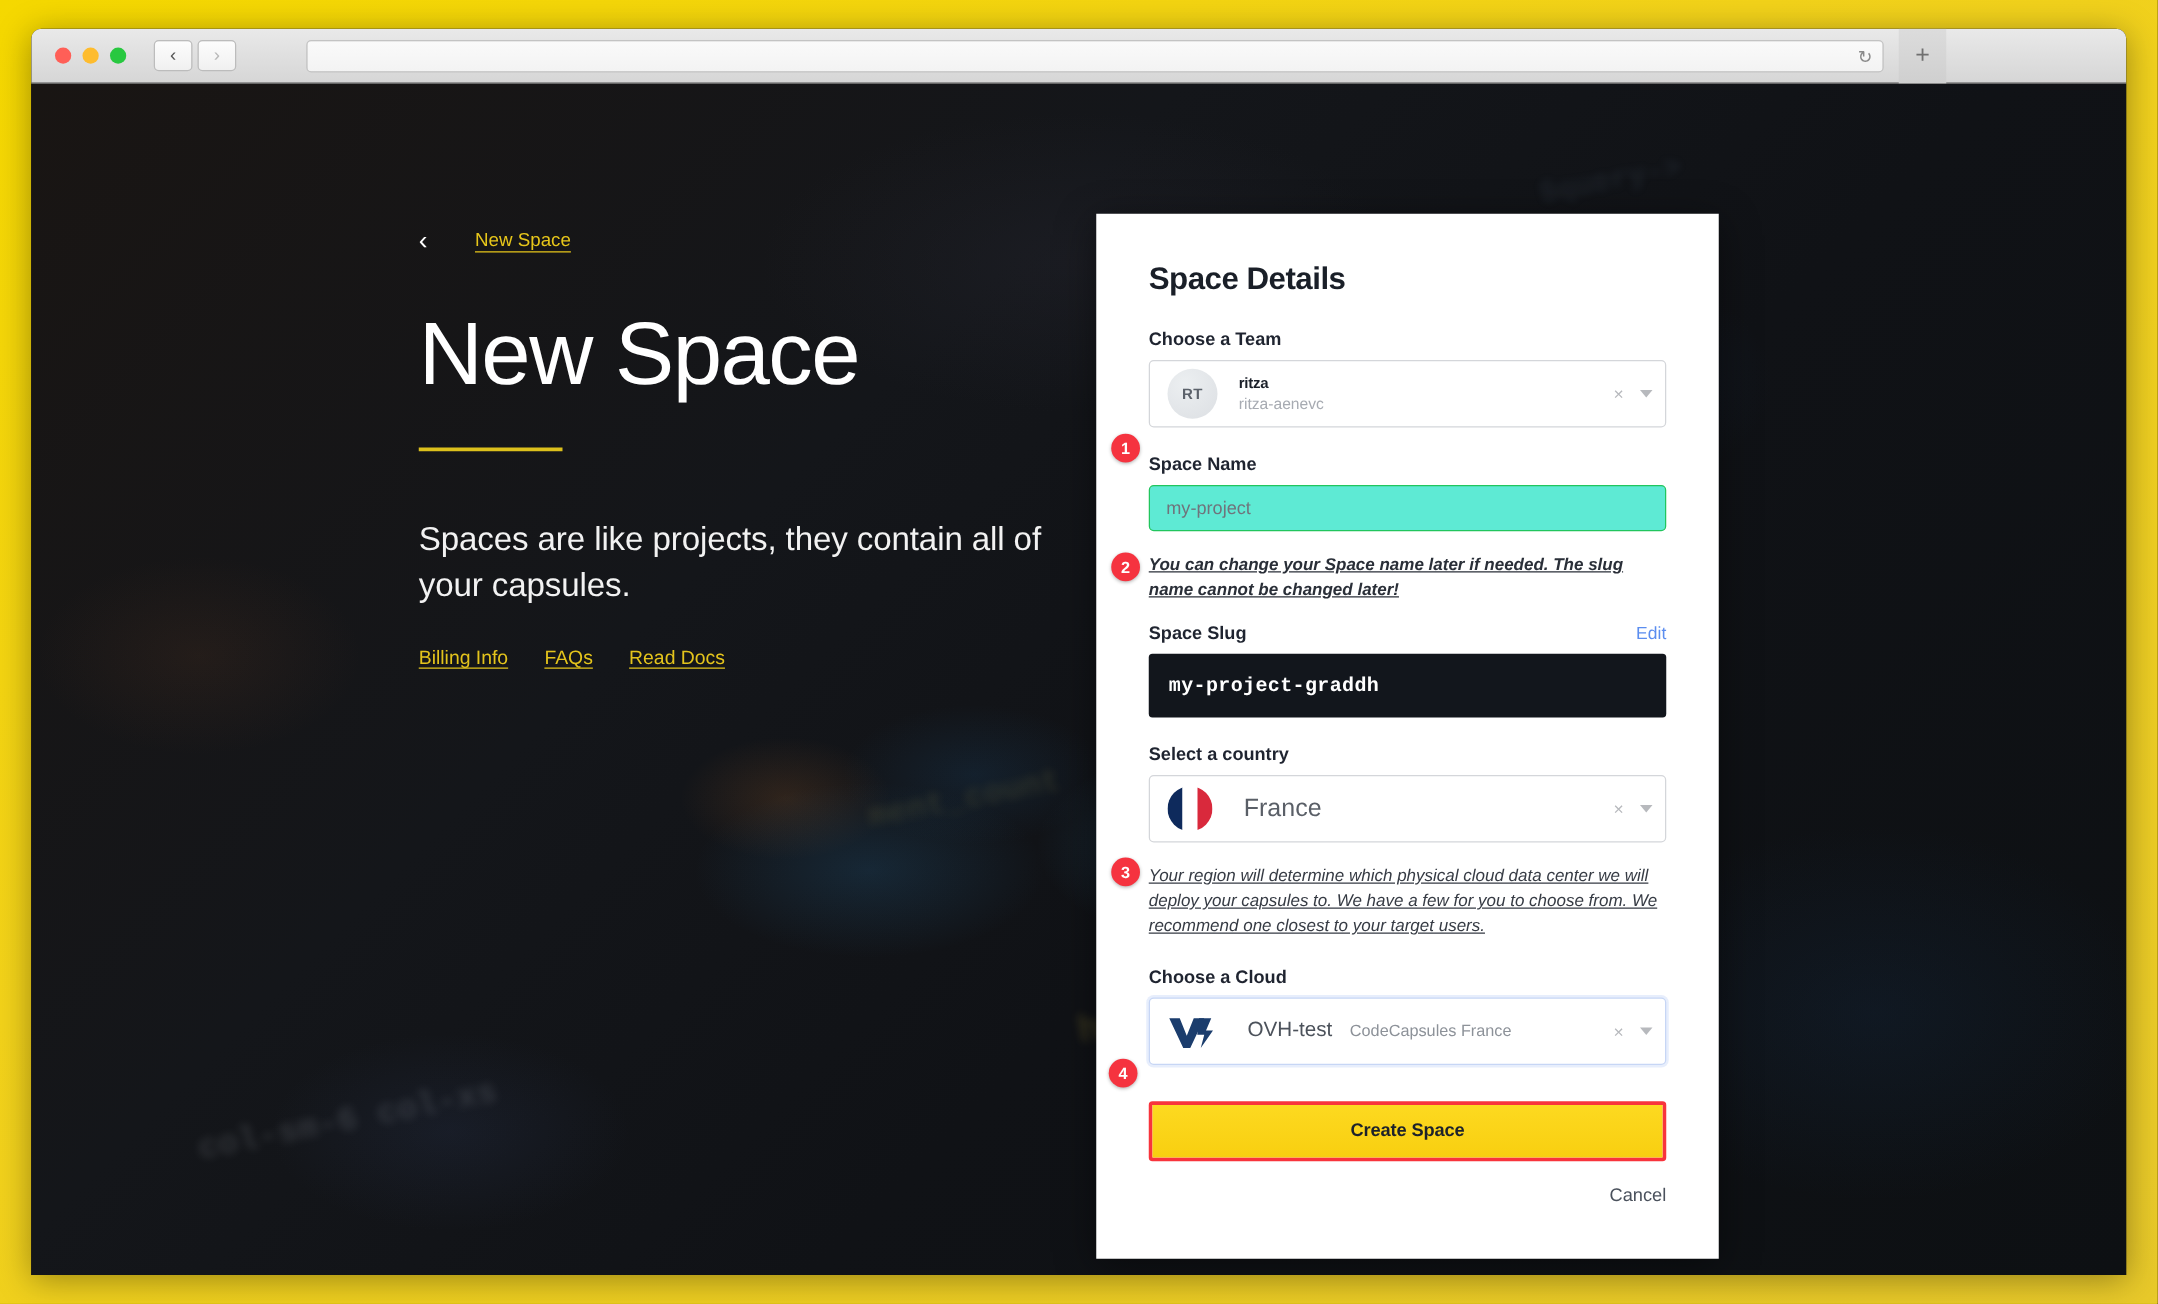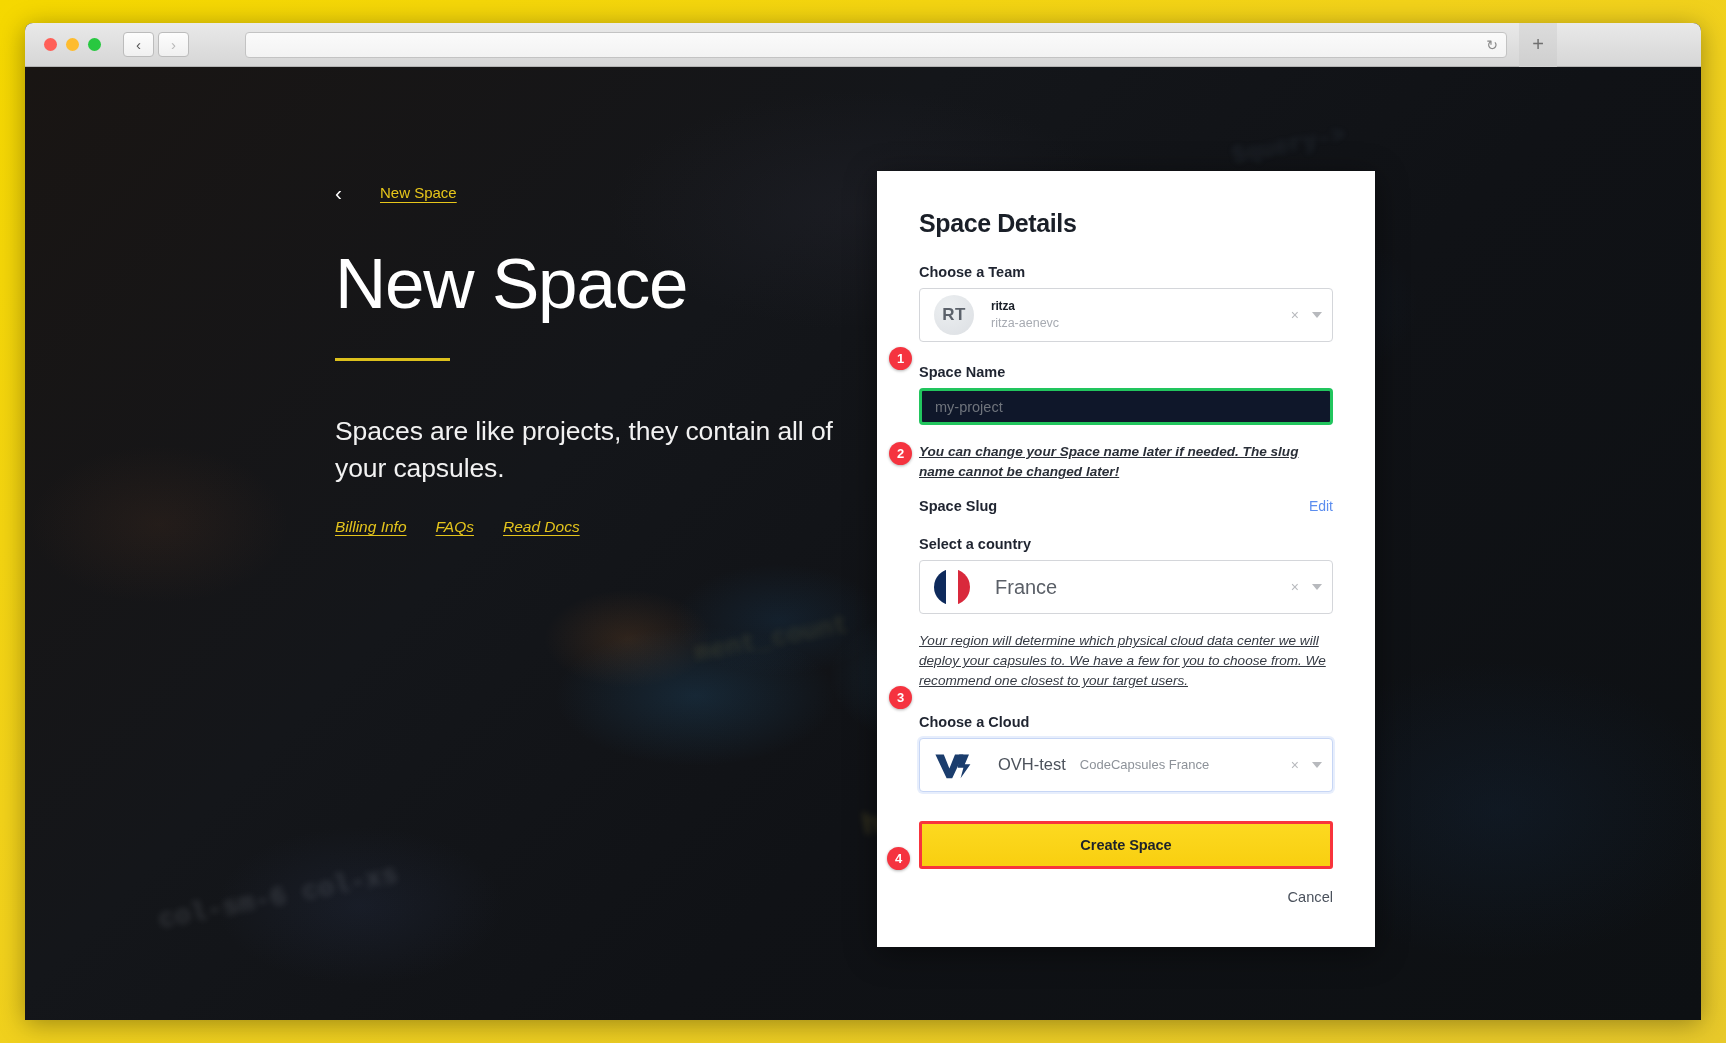--- a/index.html
+++ b/index.html
@@ -169,21 +169,21 @@
   #hero-sub {
     margin-top: 52px;
     font-size: 26.5px;
     line-height: 1.42;
     color: #f2f2f2;
     font-weight: 400;
     letter-spacing: -0.1px;
   }
   #hero-links {
     margin-top: 30px;
-    display: flex; gap: 29px; font-style: italic;
+    display: flex; gap: 29px;
   }
   .hero-link {
     color: #e4c41c;
     font-size: 15.5px;
     text-decoration: underline;
     text-underline-offset: 3px;
   }
 
   
   #card {
@@ -254,40 +254,40 @@
     border-right: 5px solid transparent;
     border-top: 6px solid #b7b9bd;
     cursor: pointer;
   }
 
   
   #team-avatar {
     width: 40px; height: 40px; border-radius: 50%;
     background: radial-gradient(circle at 35% 30%, #eceff1, #dcdfe3);
     display: flex; align-items: center; justify-content: center;
-    font-size: 17px; font-weight: 700; color: #5c626b;
+    font-size: 12px; font-weight: 700; color: #5c626b;
     letter-spacing: 0.3px;
     flex: none;
   }
   #team-text { margin-left: 17px; }
   #team-name {
     font-size: 12px; font-weight: 700; color: #1b2029;
     letter-spacing: -0.2px; line-height: 1.15;
   }
   #team-slug {
     font-size: 12.5px; color: #a7abb2; margin-top: 2px;
   }
 
   
   .text-input {
     width: 100%;
     height: 37px;
-    border: 3px solid #22c55e;
+    border: 1px solid #22c55e;
     border-radius: 4px;
-    background: #0f172a;
+    background: #5eead4;
     padding: 0 13px;
     font-size: 14.5px;
     color: #6f747c;
     font-family: "Liberation Sans", sans-serif;
     outline: none;
   }
   .text-input::placeholder { color: #8d9299; }
 
   .helper-text {
     font-size: 13.6px;
@@ -483,20 +483,23 @@
         <div class="field-label mt-22">Space Name</div>
         <input class="text-input" type="text" value="my-project" style="">
 
         <div class="helper-text">You can change your Space name later if needed. The slug name cannot be changed later!</div>
 
         
         <div class="label-row mt-16">
           <span class="field-label">Space Slug</span>
           <span id="edit-link">Edit</span>
         </div>
+        <div id="slug-box">
+          <span id="slug-text">my-project-graddh</span>
+        </div>
 
         
         <div class="field-label mt-22">Select a country</div>
         <div class="select-control">
           <span id="flag-fr">
             <i class="fr-blue"></i>
               <i class="fr-white"></i>
               <i class="fr-red"></i>
           </span>
           <span class="control-value">France</span>

